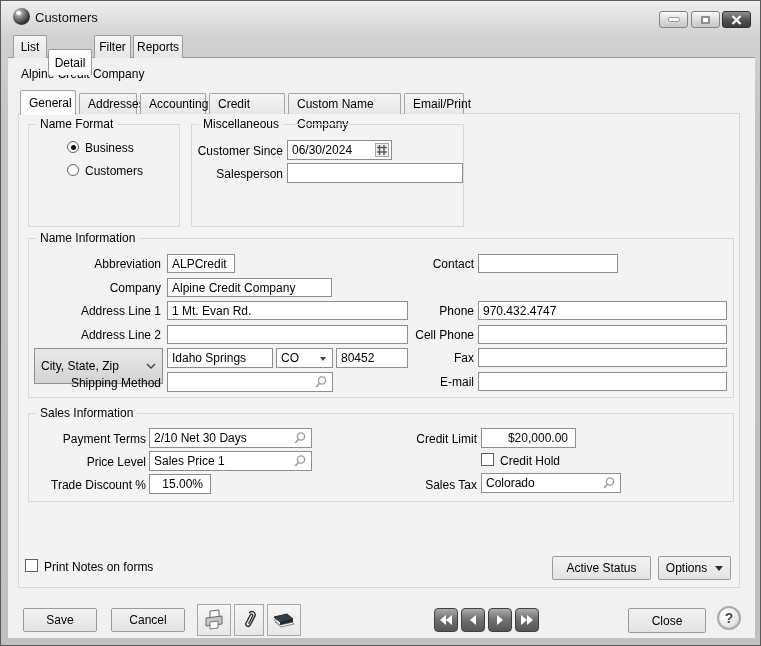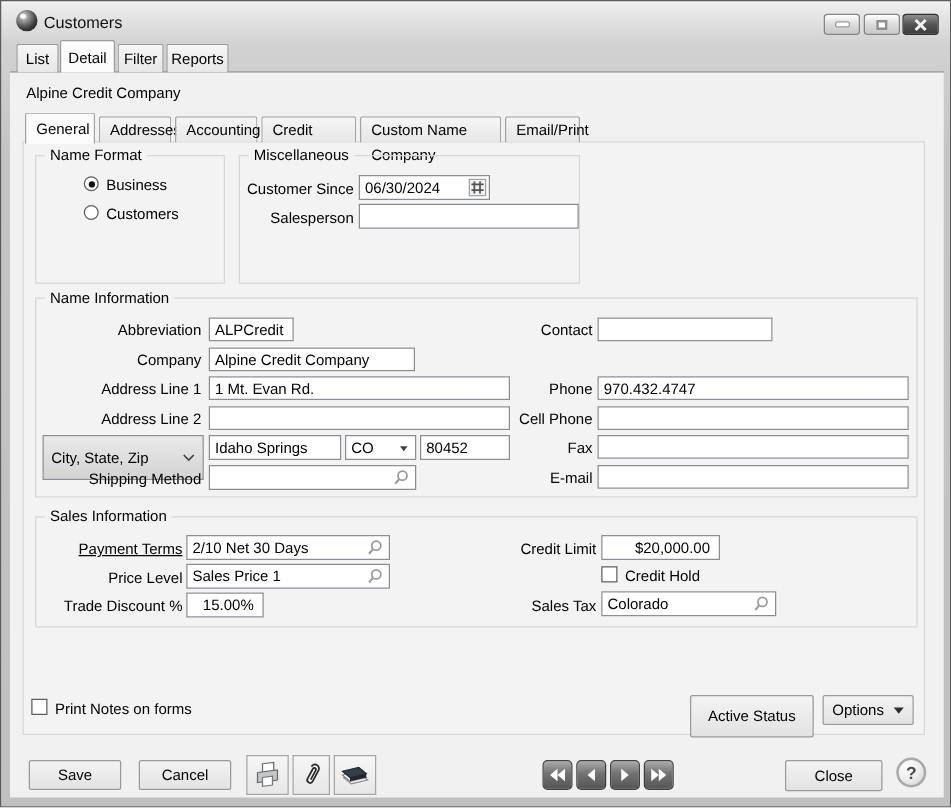--- a/index.html
+++ b/index.html
@@ -76,21 +76,21 @@
   </div>
   <div class="wbtn close" style="left:721px;">
     <svg width="11" height="10" viewBox="0 0 11 10">
       <line x1="1.5" y1="1" x2="9.5" y2="9" stroke="#f2f2f2" stroke-width="2.4"></line>
       <line x1="9.5" y1="1" x2="1.5" y2="9" stroke="#f2f2f2" stroke-width="2.4"></line>
     </svg>
   </div>
 
   <div class="tabline"></div>
   <div class="mtab" style="left:12px;width:34px;">List</div>
-  <div class="mtab active" style="left:47px;width:44px;">Detail</div>
+  <div class="mtab active" style="left:47px;width:44px;margin-top:17px;">Detail</div>
   <div class="mtab" style="left:93px;width:37px;">Filter</div>
   <div class="mtab" style="left:132px;width:50px;">Reports</div>
 
   <div class="client"></div>
 
   <div class="heading">Alpine Credit Company</div>
 
   <div class="stab active" style="left:19px;width:56px;">General</div>
   <div class="stab" style="left:78px;width:58px;">Addresses</div>
   <div class="stab" style="left:139px;width:66px;">Accounting</div>
@@ -202,21 +202,21 @@
 
   <div class="lbl r" style="left:380px;top:374px;width:93px;">E-mail</div>
   <div class="tbx" style="left:477px;top:371px;width:249px;height:19px;">
     <input value="" style="">
   </div>
 
   <div class="gb" style="left:27px;top:412px;width:706px;height:89px;">
     <span class="gb-t">Sales Information</span>
   </div>
 
-  <div class="lbl r" style="left:27px;top:431px;width:118px;text-decoration:underline;">Payment Terms</div>
+  <div class="lbl r" style="left:27px;top:431px;width:118px;">Payment Terms</div>
   <div class="tbx haspad" style="left:148px;top:427px;width:163px;height:20px;">
     <input value="2/10 Net 30 Days" style="">
     <span class="mag">
       <svg width="14" height="14" viewBox="0 0 14 14">
         <circle cx="8" cy="5.5" r="3.6" fill="none" stroke="#9a9a9a" stroke-width="1.4"></circle>
         <line x1="5.3" y1="8.4" x2="2.2" y2="12" stroke="#9a9a9a" stroke-width="1.6"></line>
       </svg>
     </span>
   </div>
 
@@ -251,21 +251,21 @@
       <svg width="14" height="14" viewBox="0 0 14 14">
         <circle cx="8" cy="5.5" r="3.6" fill="none" stroke="#9a9a9a" stroke-width="1.4"></circle>
         <line x1="5.3" y1="8.4" x2="2.2" y2="12" stroke="#9a9a9a" stroke-width="1.6"></line>
       </svg>
     </span>
   </div>
 
   <span class="chk" style="left:24px;top:558px;"></span>
   <div class="lbl" style="left:43px;top:559px;">Print Notes on forms</div>
 
-  <div class="btn" style="left:551px;top:555px;width:99px;height:34px;">
+  <div class="btn" style="left:551px;top:555px;width:99px;height:24px;">
     <span>Active Status</span>
   </div>
   <div class="btn" style="left:657px;top:555px;width:73px;height:24px;">
     <span>Options</span>
     <span class="caret"></span>
   </div>
 
   <div class="btn" style="left:22px;top:607px;width:74px;height:24px;">
     <span>Save</span>
   </div>

